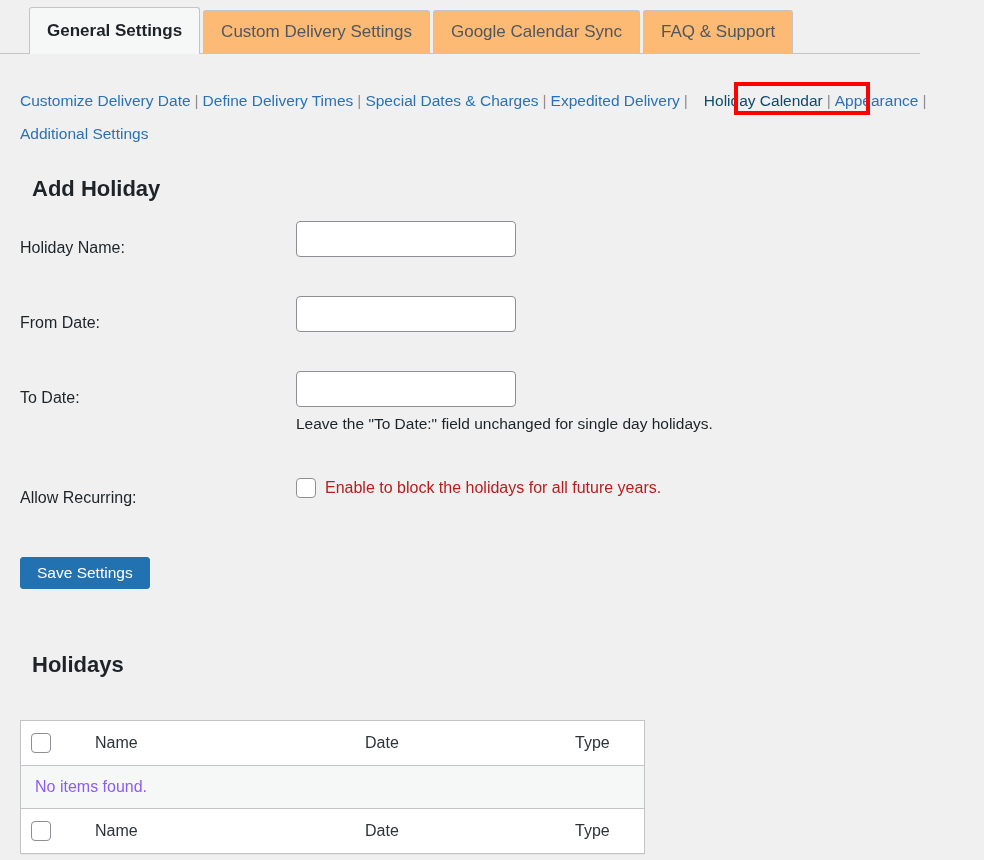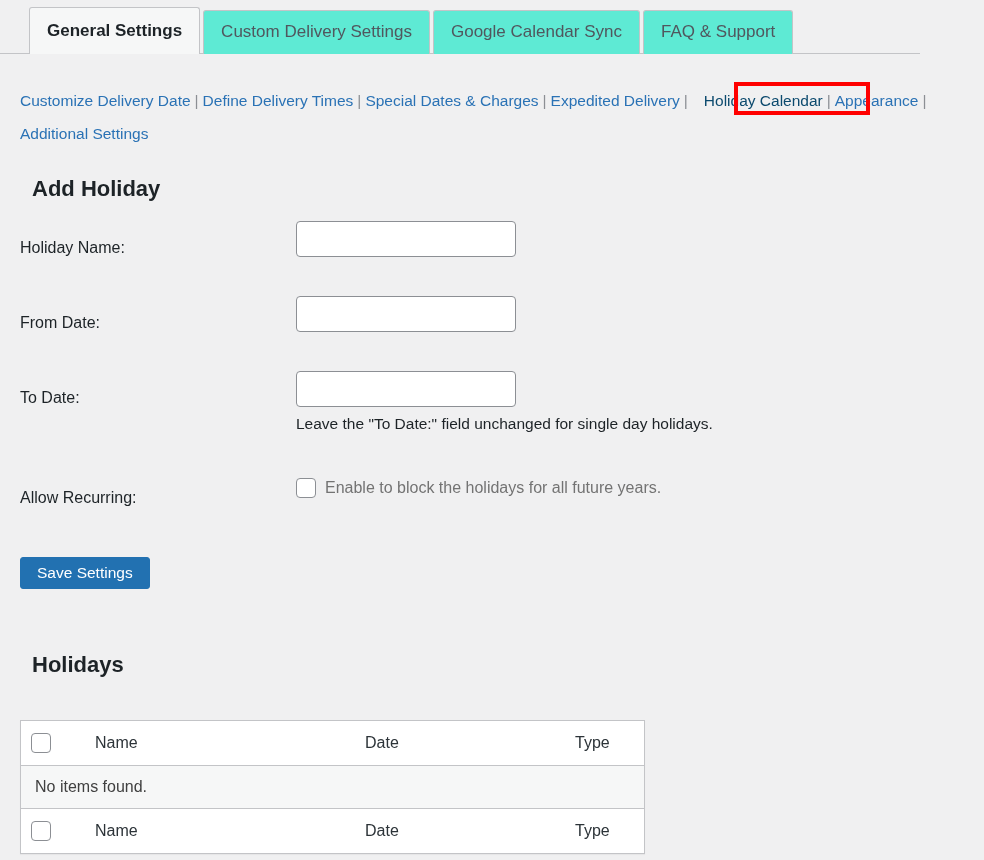--- a/index.html
+++ b/index.html
@@ -34,21 +34,21 @@
     align-items: flex-end;
     gap: 3px;
   }
   .tab {
     box-sizing: border-box;
     height: 44px;
     line-height: 42px;
     padding: 0 17px;
     font-size: 17px;
     color: #50575e;
-    background: #5eead4;
+    background: #fdba74;
     border: 1px solid #c3c4c7;
     border-bottom: none;
     border-radius: 3px 3px 0 0;
     white-space: nowrap;
     cursor: pointer;
     user-select: none;
   }
   .tab.active {
     background: #f0f0f1;
     color: #1d2327;
@@ -162,21 +162,21 @@
     height: 20px;
     box-sizing: border-box;
     background: #fff;
     border: 1px solid #8c8f94;
     border-radius: 4px;
     flex: 0 0 auto;
     cursor: pointer;
   }
   .cb-label {
     font-size: 16px;
-    color: #737373;
+    color: #b91c1c;
     white-space: nowrap;
   }
 
   
   .btn-primary {
     position: absolute;
     left: 20px;
     top: 557px;
     height: 32px;
     padding: 0 16px;
@@ -212,21 +212,21 @@
     vertical-align: middle;
   }
   .wp-table tfoot th { border-bottom: none; }
   .col-cb   { width: 44px; }
   .col-name { width: 250px; }
   .col-date { width: 190px; }
   .col-type { width: auto; }
   .cb-cell { padding-left: 14px; padding-right: 0; }
   .row-empty td {
     background: #f6f7f7;
-    color: #404040;
+    color: #8b5cf6;
     padding-left: 14px;
     font-size: 16px;
   }
 </style>
 </head>
 <body>
 
 <div class="tab-bar">
   <div class="tab-strip">
     <div class="tab active">General Settings</div>

